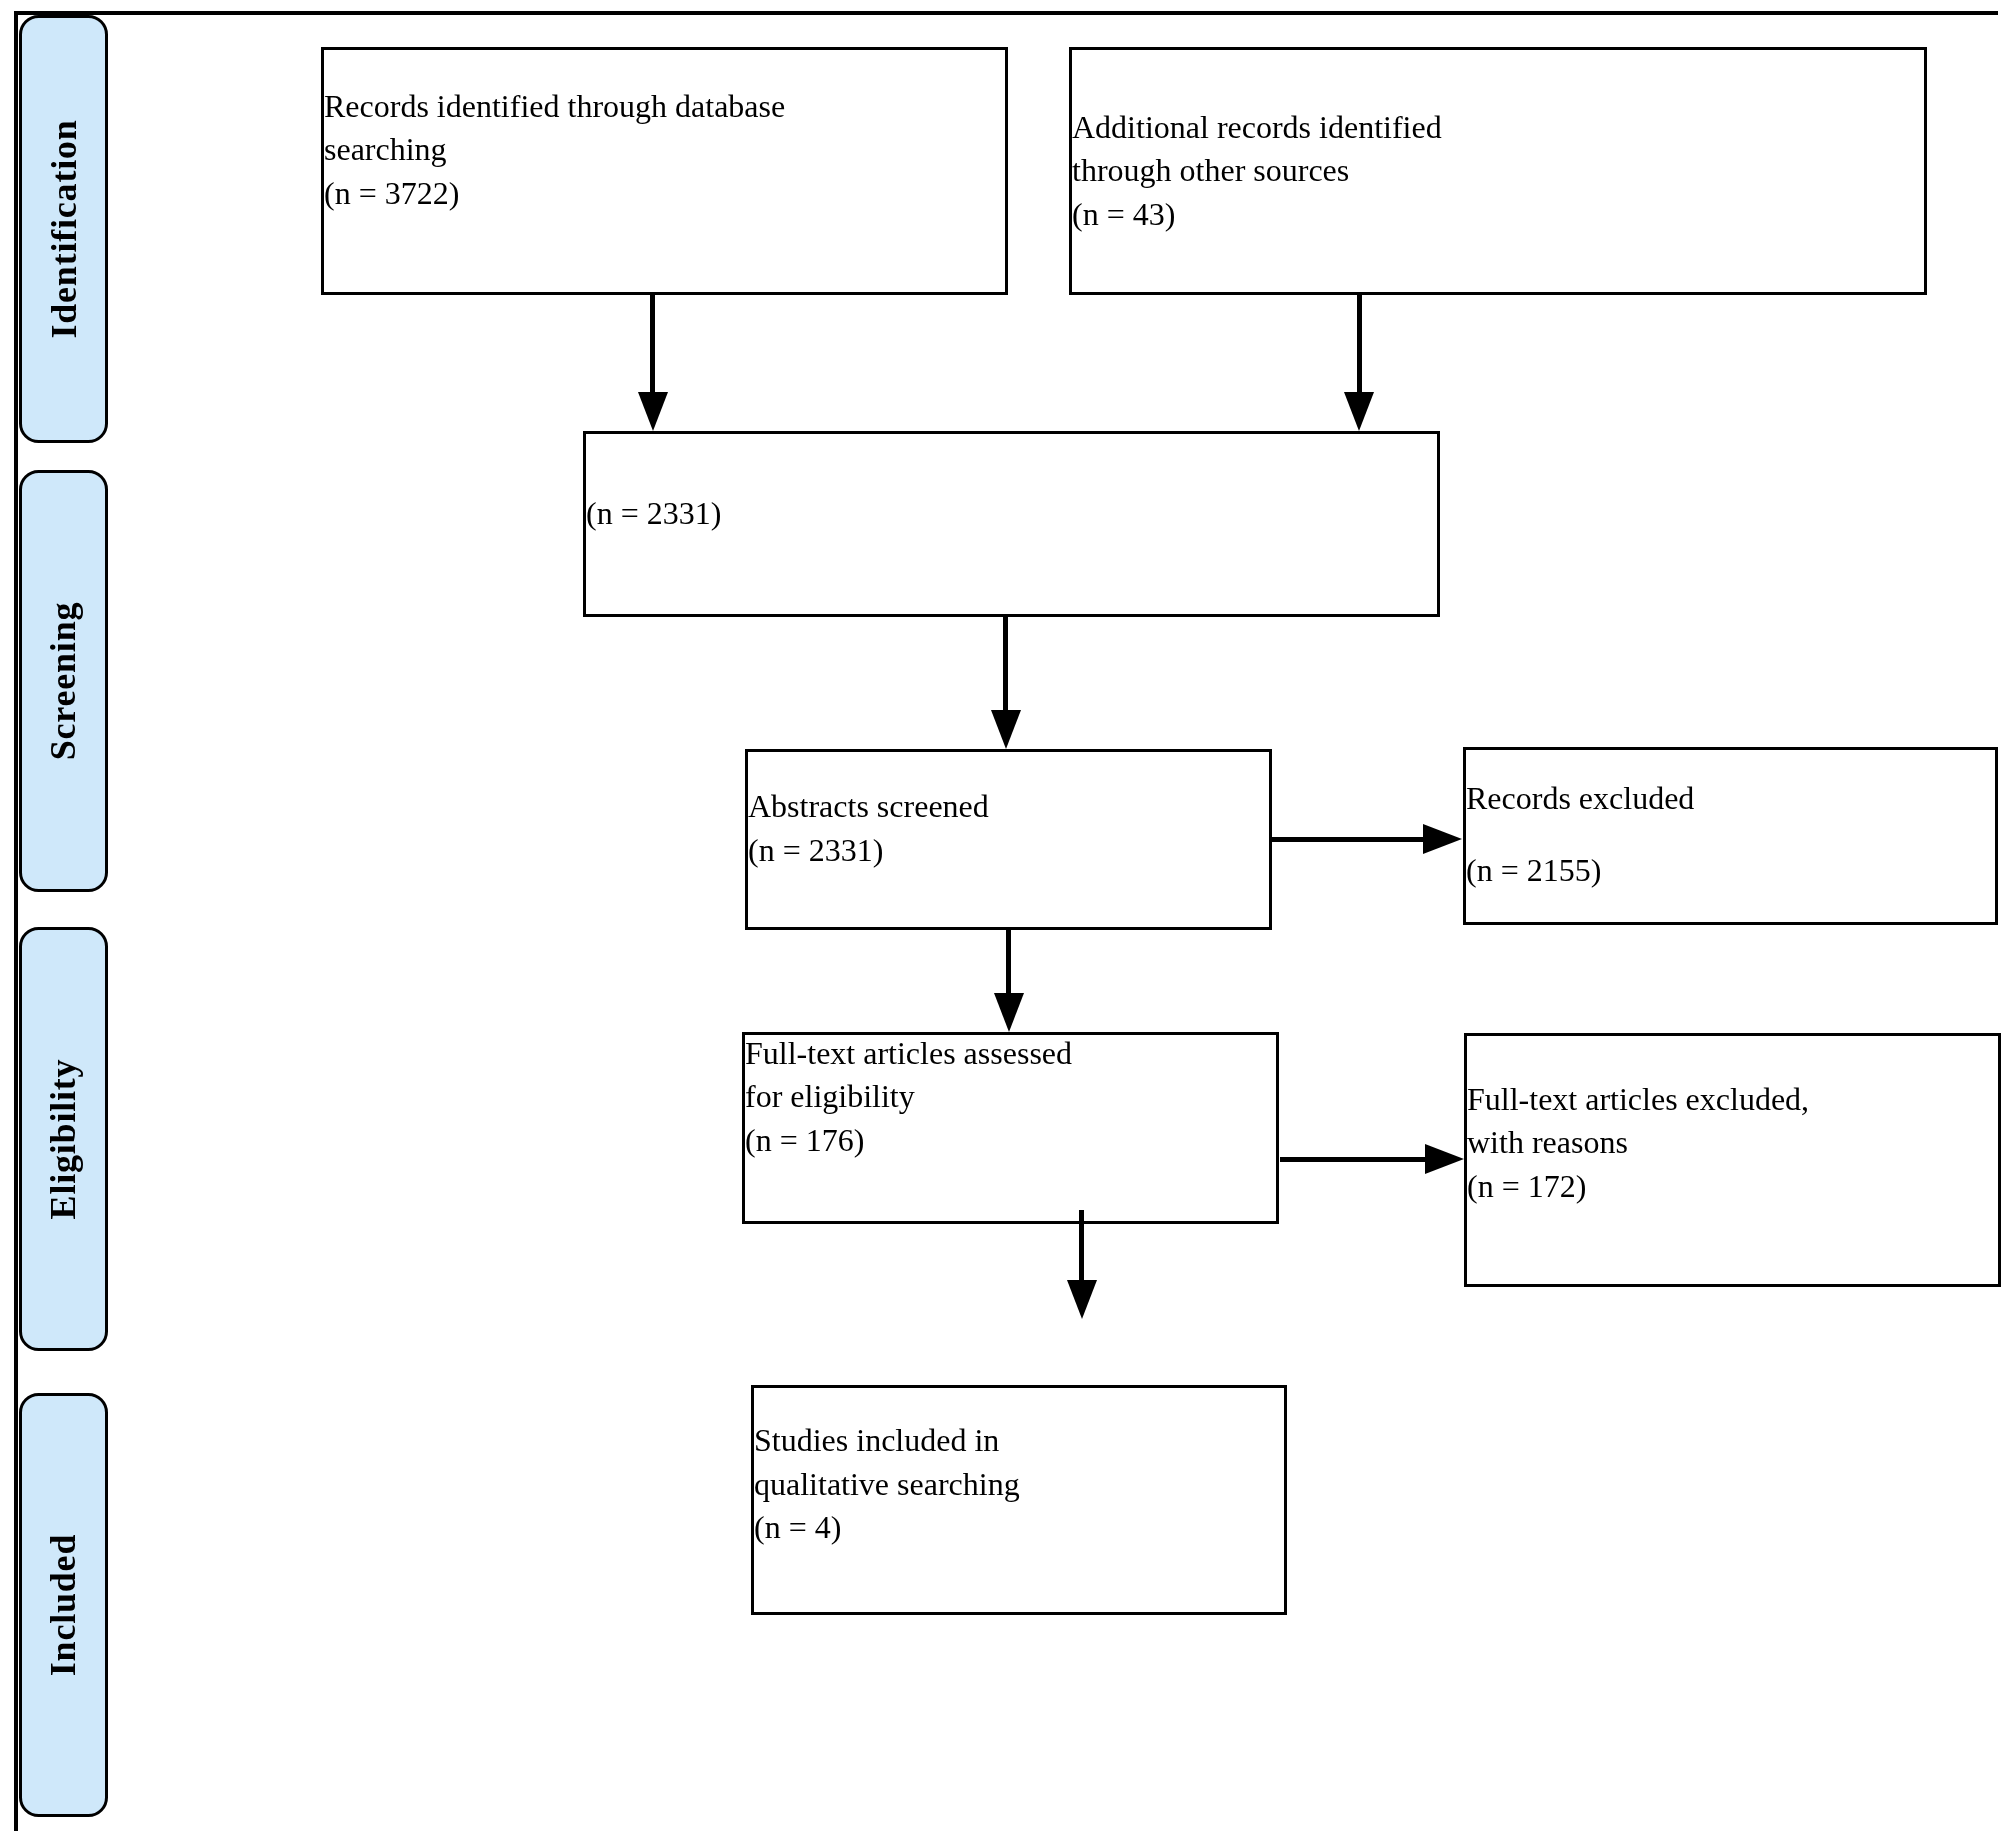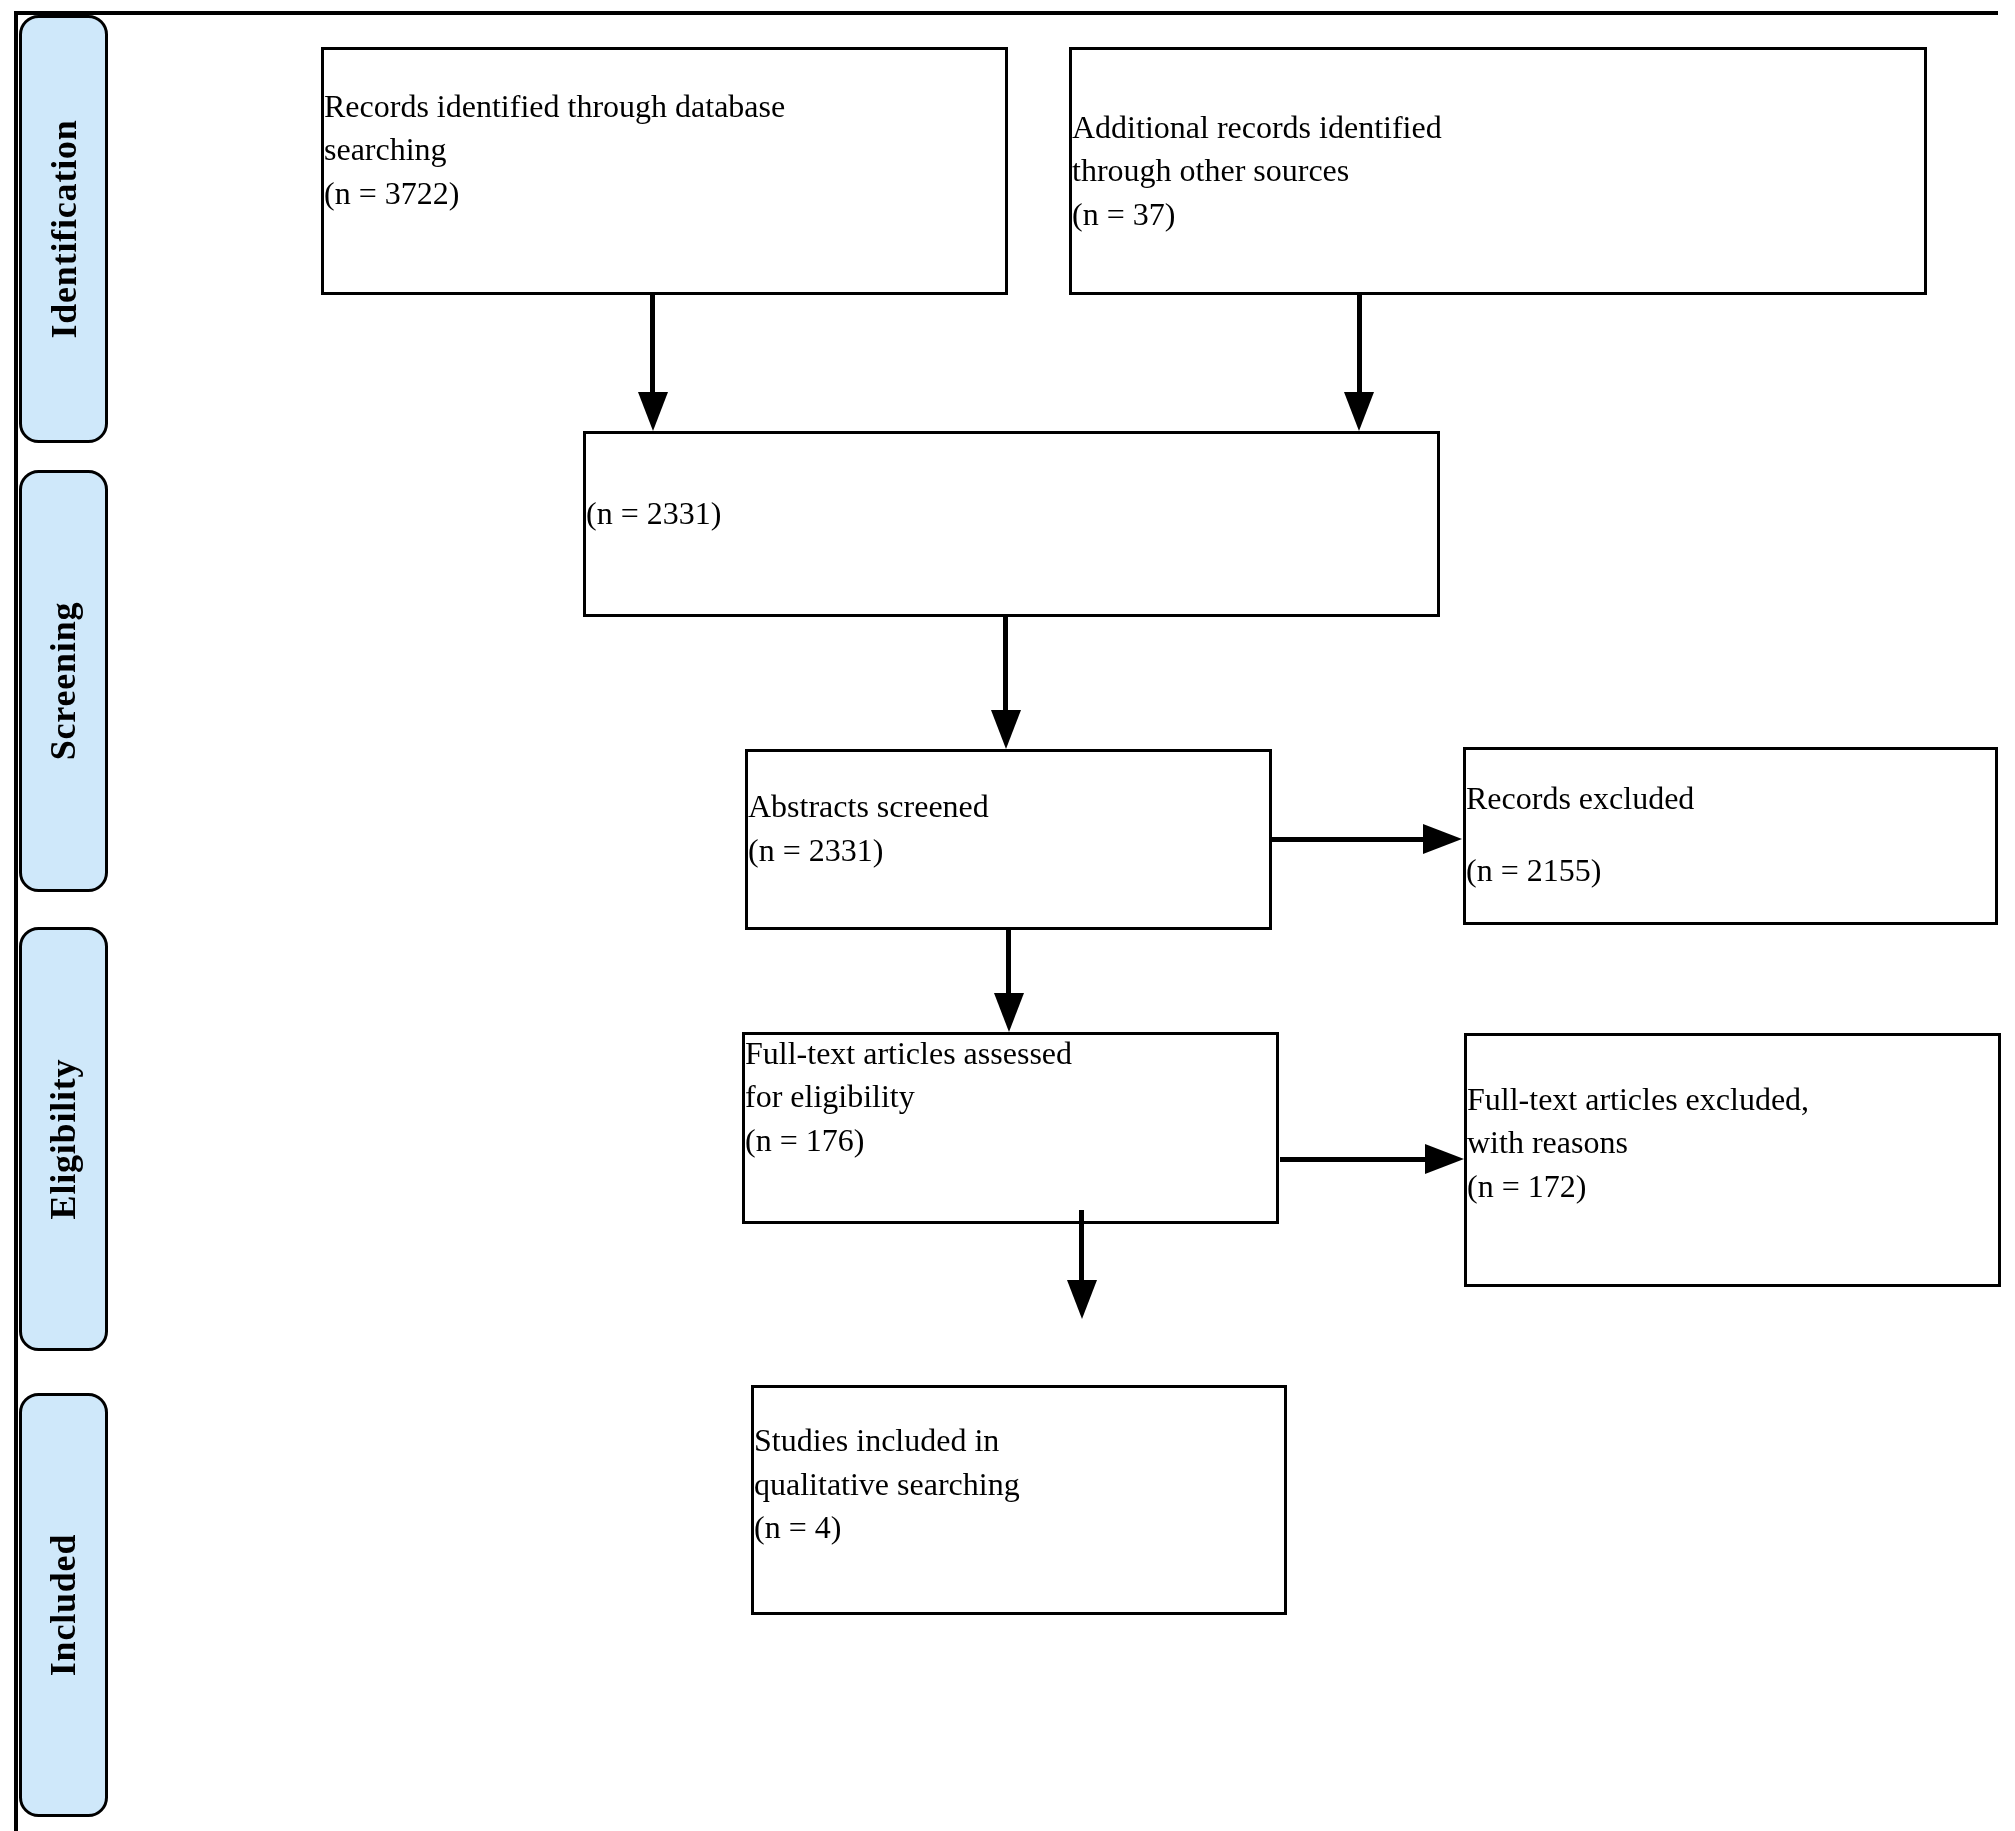--- a/index.html
+++ b/index.html
@@ -138,21 +138,21 @@
 
 <div class="fbox" id="box-db">
   <div>Records identified through database</div>
   <div>searching</div>
   <div>(n = 3722)</div>
 </div>
 
 <div class="fbox" id="box-other">
   <div>Additional records identified</div>
   <div>through other sources</div>
-  <div>(n = 37)</div>
+  <div>(n = 43)</div>
 </div>
 
 <div class="fbox" id="box-dup">
   <div>(n = 2331)</div>
 </div>
 
 <div class="fbox" id="box-abs">
   <div>Abstracts screened</div>
   <div>(n = 2331)</div>
 </div>

